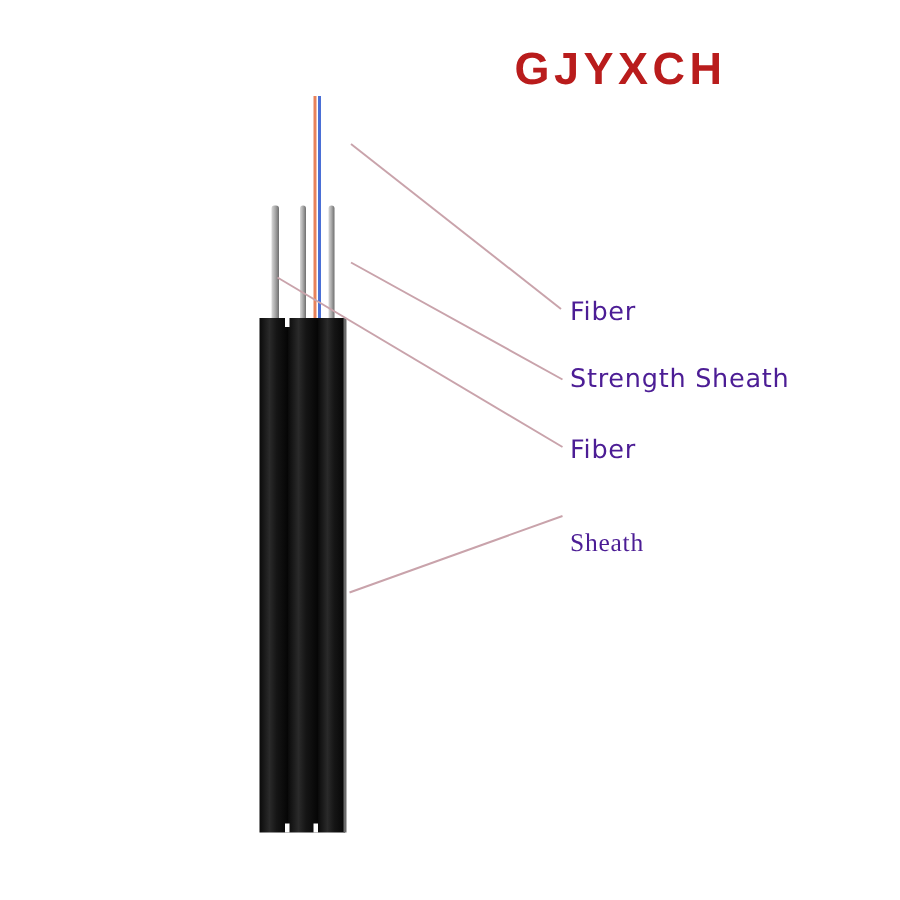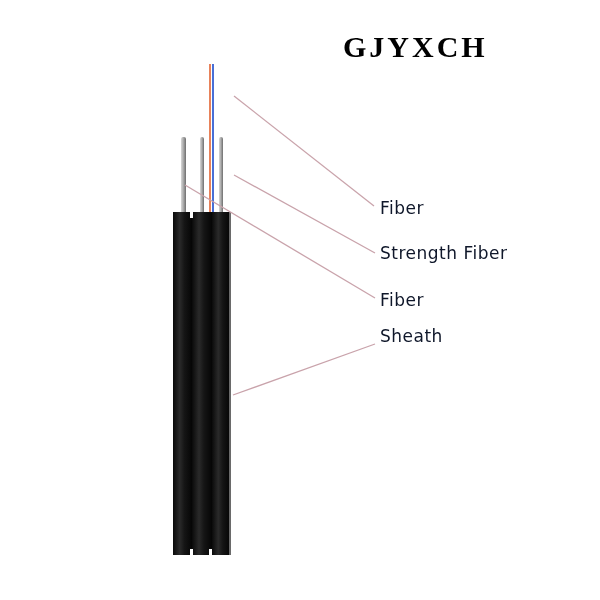--- a/index.html
+++ b/index.html
@@ -1,24 +1,24 @@
 <!DOCTYPE html>
 <html><head>
   <meta charset="utf-8">
   <style>
     html, body { margin: 0; padding: 0; background: #ffffff; }
     body { width: 600px; height: 600px; position: relative; overflow: hidden; }
     .brand {
       position: absolute; left: 343px; top: 30px;
-      font-family: Liberation Serif, serif;
-      font-size: 30px; font-weight: bold; letter-spacing: 3px; color: #000000;
+      font-family: Liberation Sans, sans-serif;
+      font-size: 30px; font-weight: bold; letter-spacing: 3px; color: #b91c1c;
     }
     .label {
       position: absolute; font-family: "DejaVu Sans", sans-serif;
-      font-size: 17px; color: #0f172a; letter-spacing: 0.5px;
+      font-size: 17px; color: #4c1d95; letter-spacing: 0.5px;
     }
     svg.diagram { position: absolute; left: 0; top: 0; }
   </style>
 </head>
 <body>
 
 <div class="brand">GJYXCH</div>
 
 <svg class="diagram" width="600" height="600">
   <defs>
@@ -59,15 +59,15 @@
 
   <g stroke="#c9a3ab" stroke-width="1.3" fill="none">
     <line x1="234" y1="96" x2="374" y2="206"></line>
     <line x1="234" y1="175" x2="375" y2="253"></line>
     <line x1="185" y1="185" x2="375" y2="298"></line>
     <line x1="233" y1="395" x2="375" y2="344"></line>
   </g>
 </svg>
 
 <div class="label" style="left:380px; top:198px;">Fiber</div>
-<div class="label" style="left:380px; top:243px;">Strength Fiber</div>
+<div class="label" style="left:380px; top:243px;">Strength Sheath</div>
 <div class="label" style="left:380px; top:290px;">Fiber</div>
-<div class="label" style="left:380px; top:326px;">Sheath</div>
+<div class="label" style="left:380px; top:352px;font-family:Liberation Serif, serif;">Sheath</div>
 
 </body></html>

